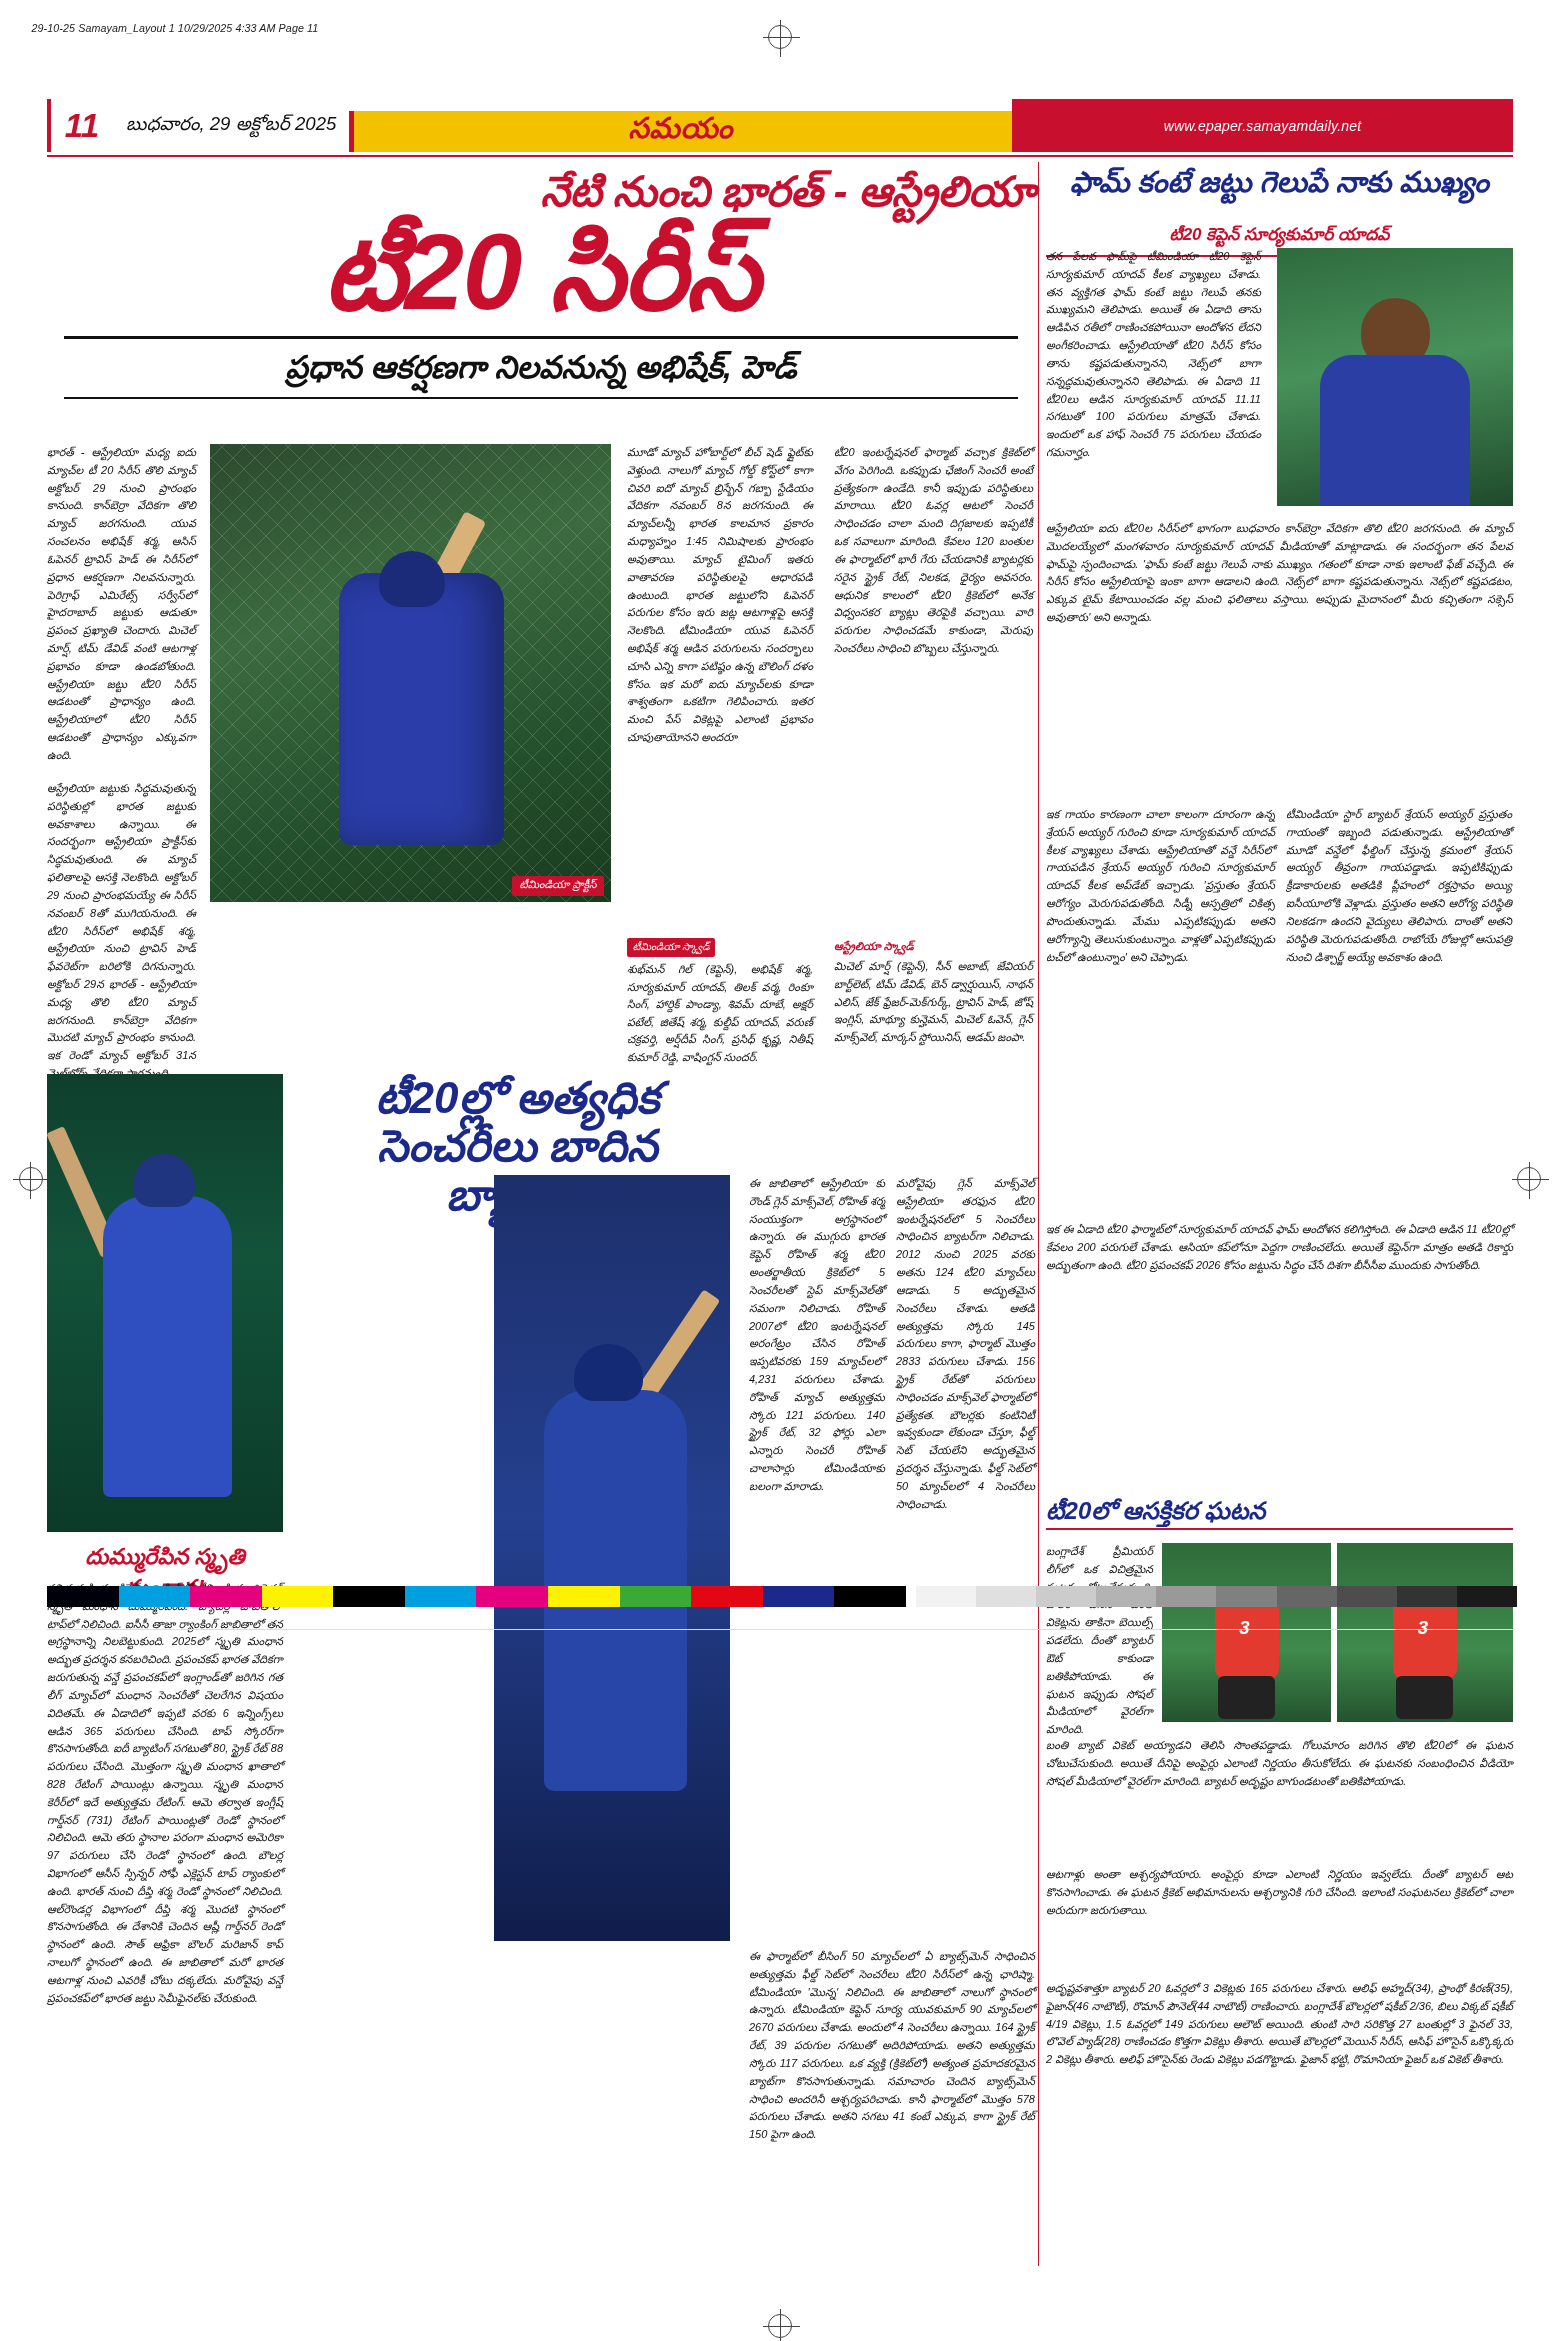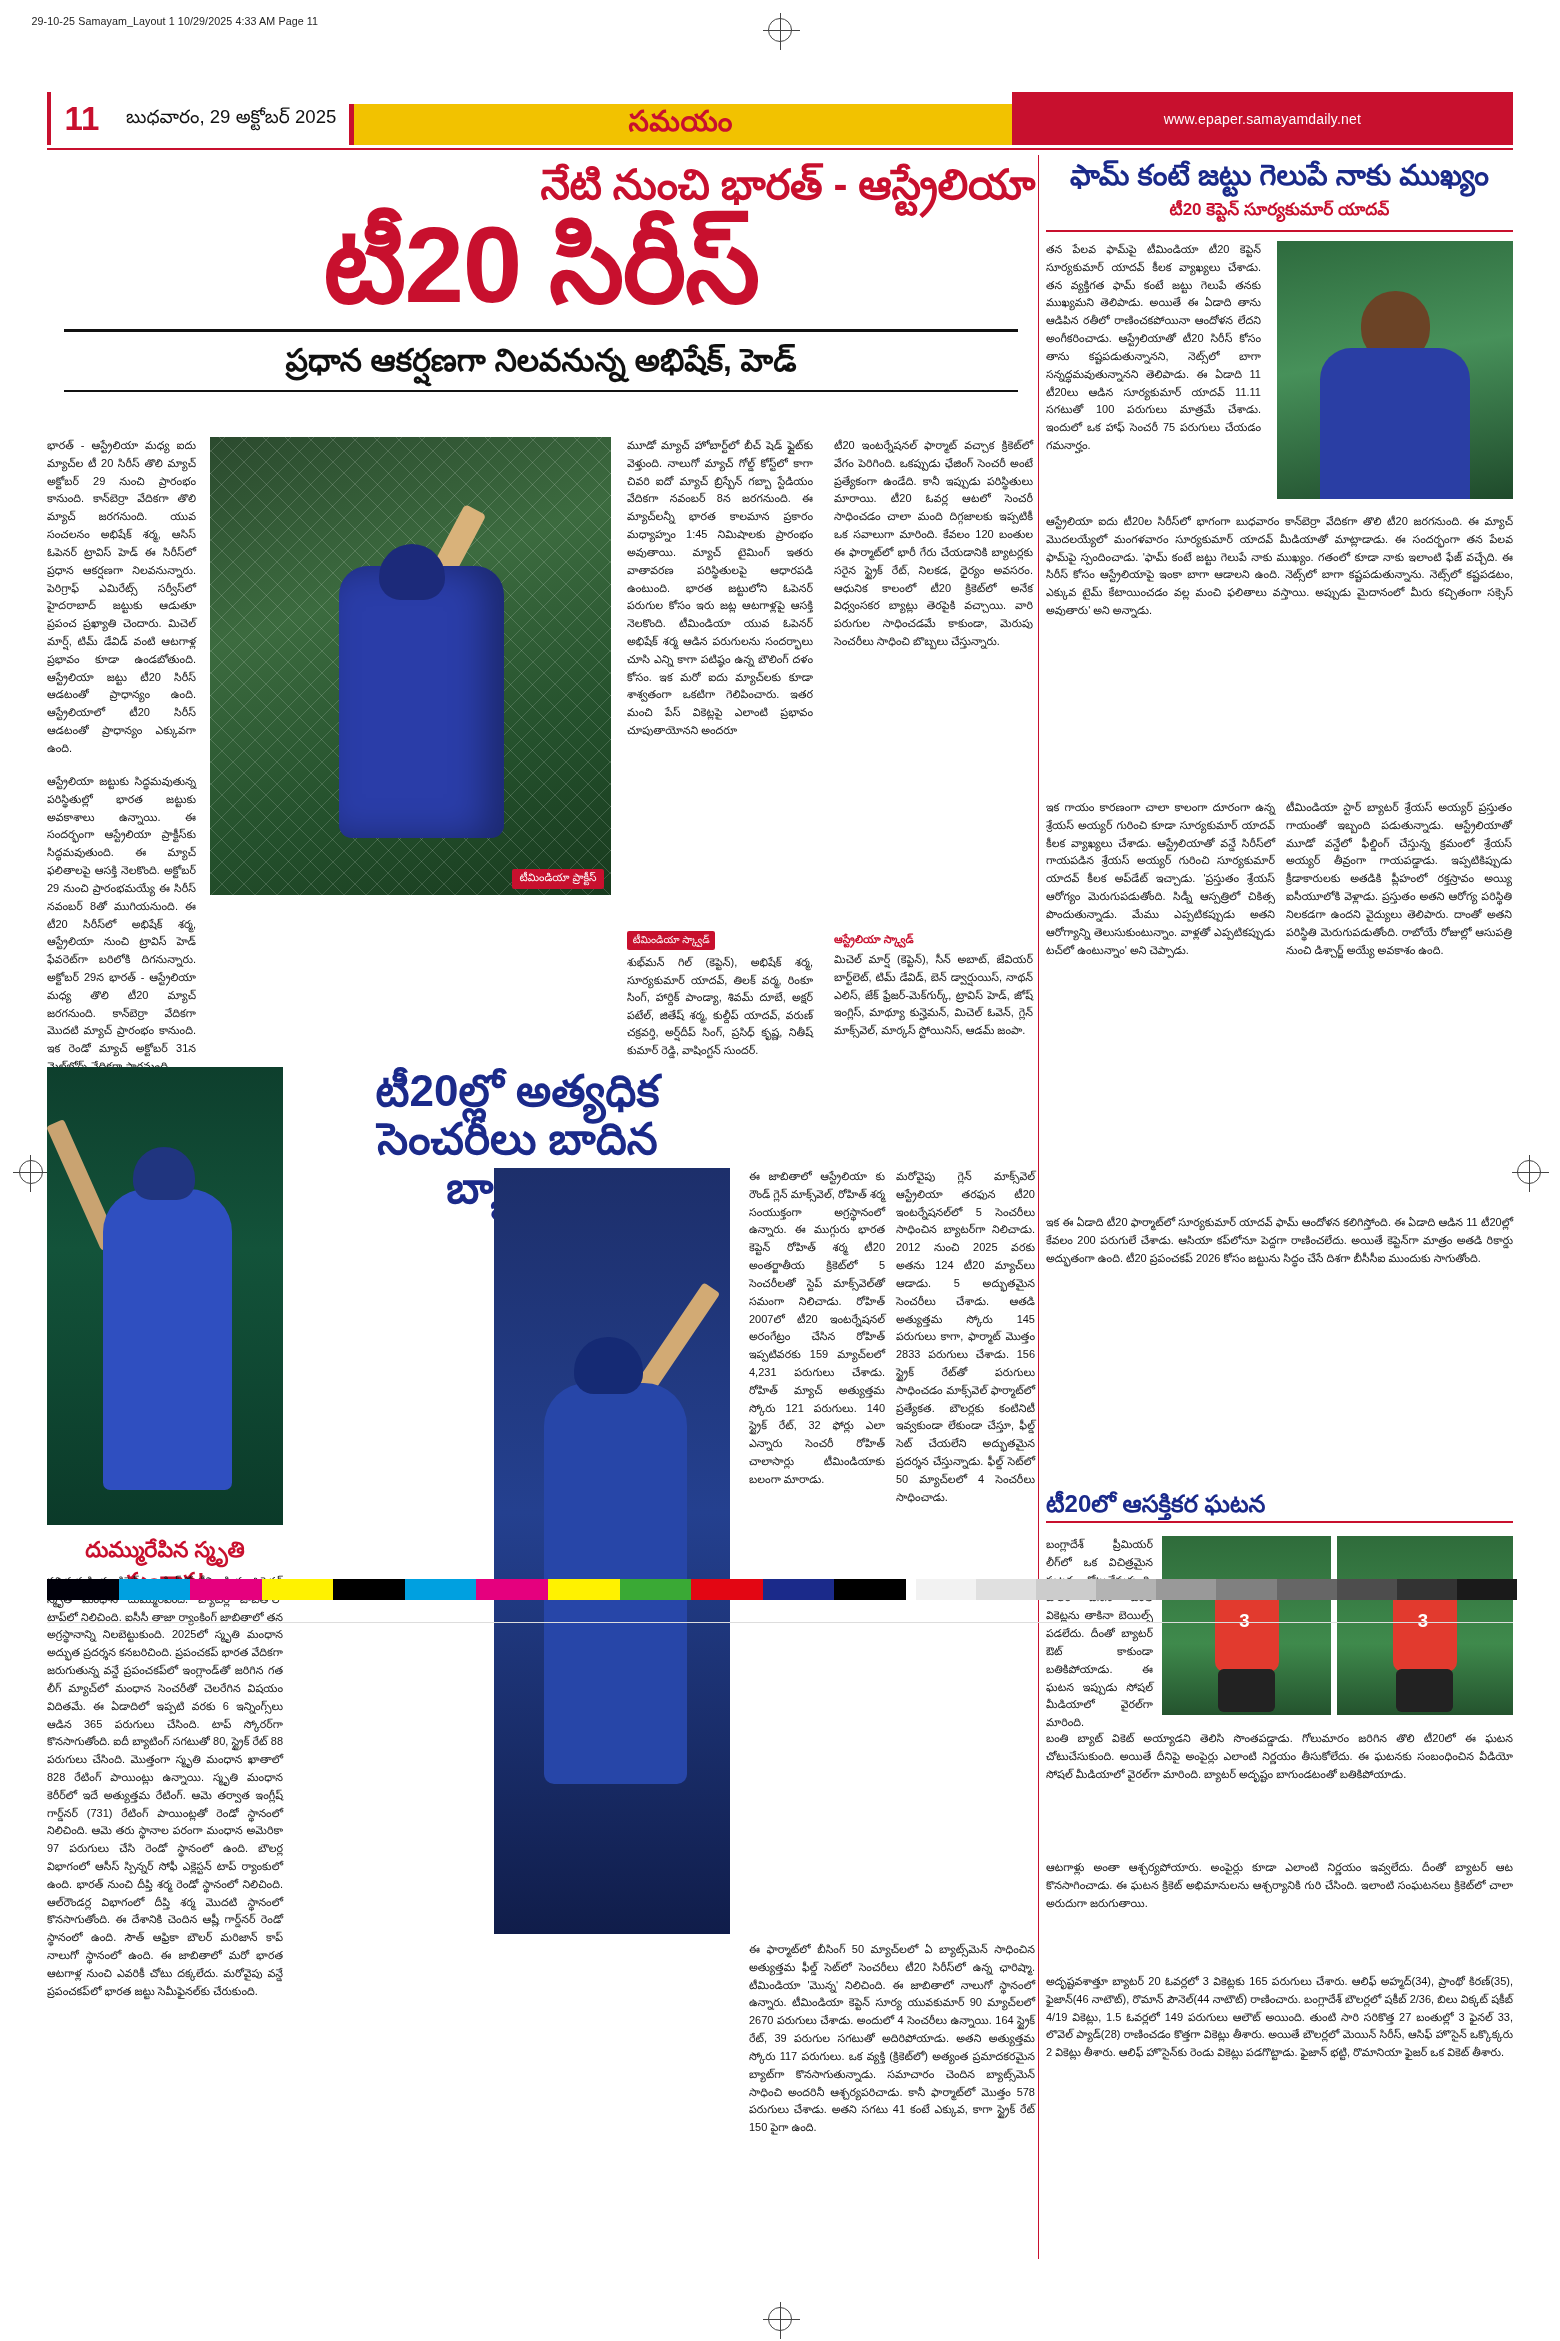--- a/index.html
+++ b/index.html
@@ -6,22 +6,23 @@
   html, body { margin:0; padding:0; }
   body {
     width: 1560px; height: 2342px;
     background: #ffffff;
     font-family: "Liberation Sans", sans-serif;
     color: #111;
     position: relative;
     overflow: hidden;
   }
   .page {
-    position:absolute; left:0; top:8px; width:1560px; height:1658px;
+    position:absolute; left:0; top:15px; width:1560px; height:1658px;
     background:#fff;
+    font-style:italic;
   }
   
   .slug {
     position:absolute; left:31.5px; top:7.2px;
     font-size:10.7px; color:#222; letter-spacing:0.1px;
     font-family:"Liberation Sans", sans-serif;
   }
   .regmark {
     position:absolute; width:24px; height:24px; border-radius:50%;
     border:0.7px solid #444;
@@ -184,21 +185,21 @@
     text-align:justify;
   }
 
   
   .r-head {
     text-align:center; font-size:29px; font-weight:bold; color:#1b2a8a;
     line-height:1.18; margin-top:2.9px;
   }
   .r-sub {
     text-align:center; font-size:17px; font-weight:bold; color:#c8102e;
-    margin-top:8px;
+    margin-top:26px;
   }
   .r-rule{ height:2.1px; background:#c8102e; margin:7.2px 0 0 0;}
   .photo-sky {
     position:absolute; right:0; top:86px; width:236px; height:258px;
     background:linear-gradient(170deg,#2e6b3e 0%, #47915a 45%, #1f4a2b 100%);
     overflow:hidden;
   }
   .photo-sky .torso{
     position:absolute; left:43px; top:107px; width:150px; height:165px;
     background:#2a3ea4; border-radius:31.5px 31.5px 0 0;

